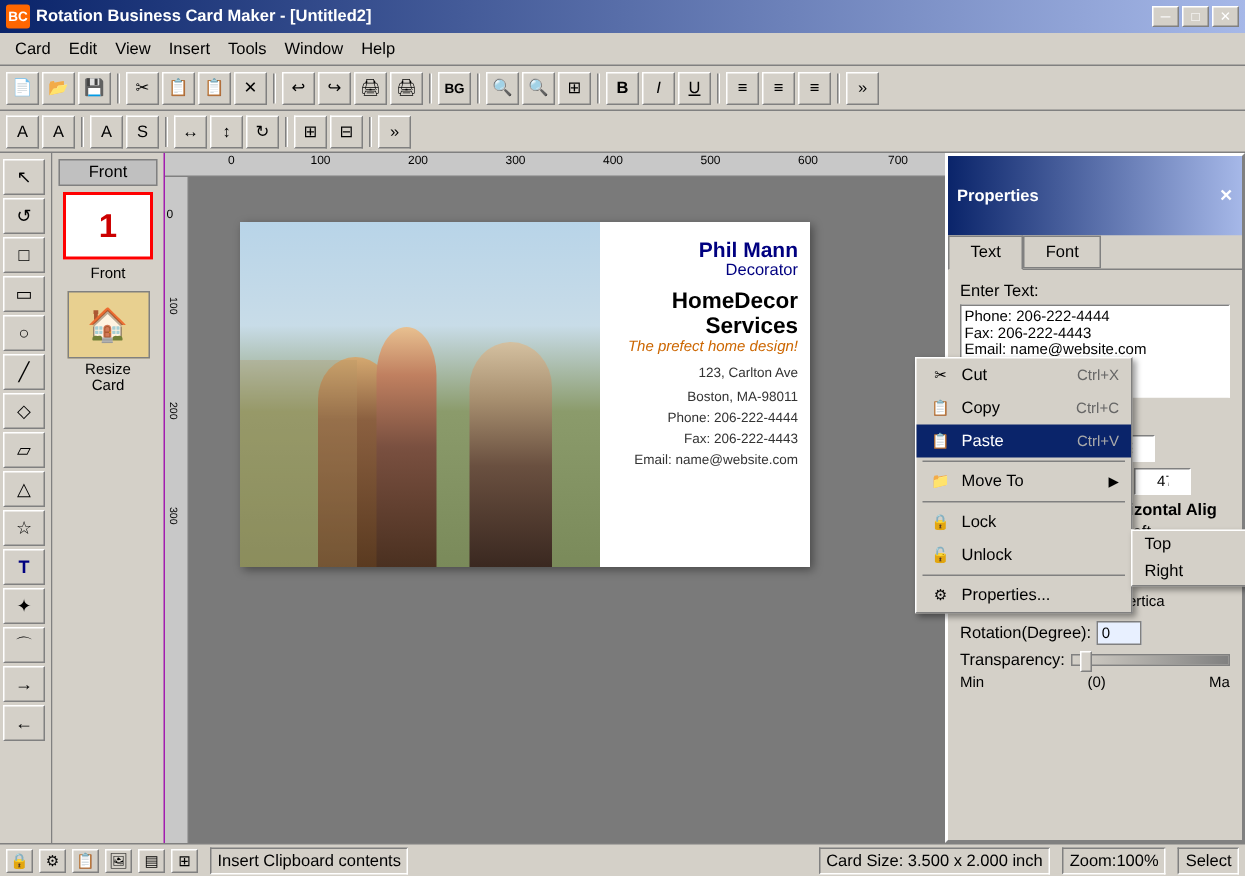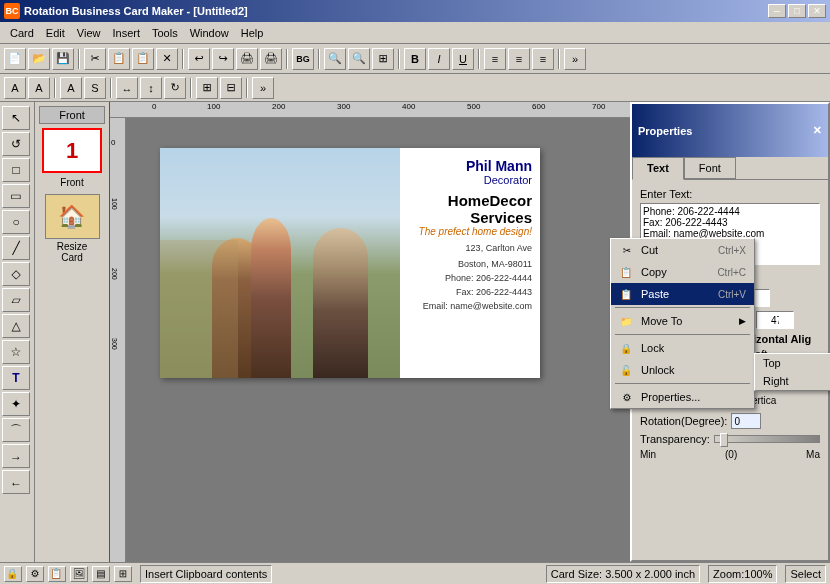--- a/index.html
+++ b/index.html
@@ -258,21 +258,20 @@
       border: 1px solid #808080;
       cursor: pointer;
       font-size: 11px;
       background: #d4d0c8;
     }
     .props-tab.active {
       background: #d4d0c8;
       border-bottom: 1px solid #d4d0c8;
       z-index: 1;
       margin-bottom: -1px;
-      font-weight: bold;
     }
     .props-body { padding: 8px; }
     .props-label { font-size: 11px; margin-bottom: 3px; }
     .props-textarea {
       width: 100%;
       height: 62px;
       border: 1px solid;
       border-color: #808080 #ffffff #ffffff #808080;
       font-size: 10px;
       padding: 2px;

